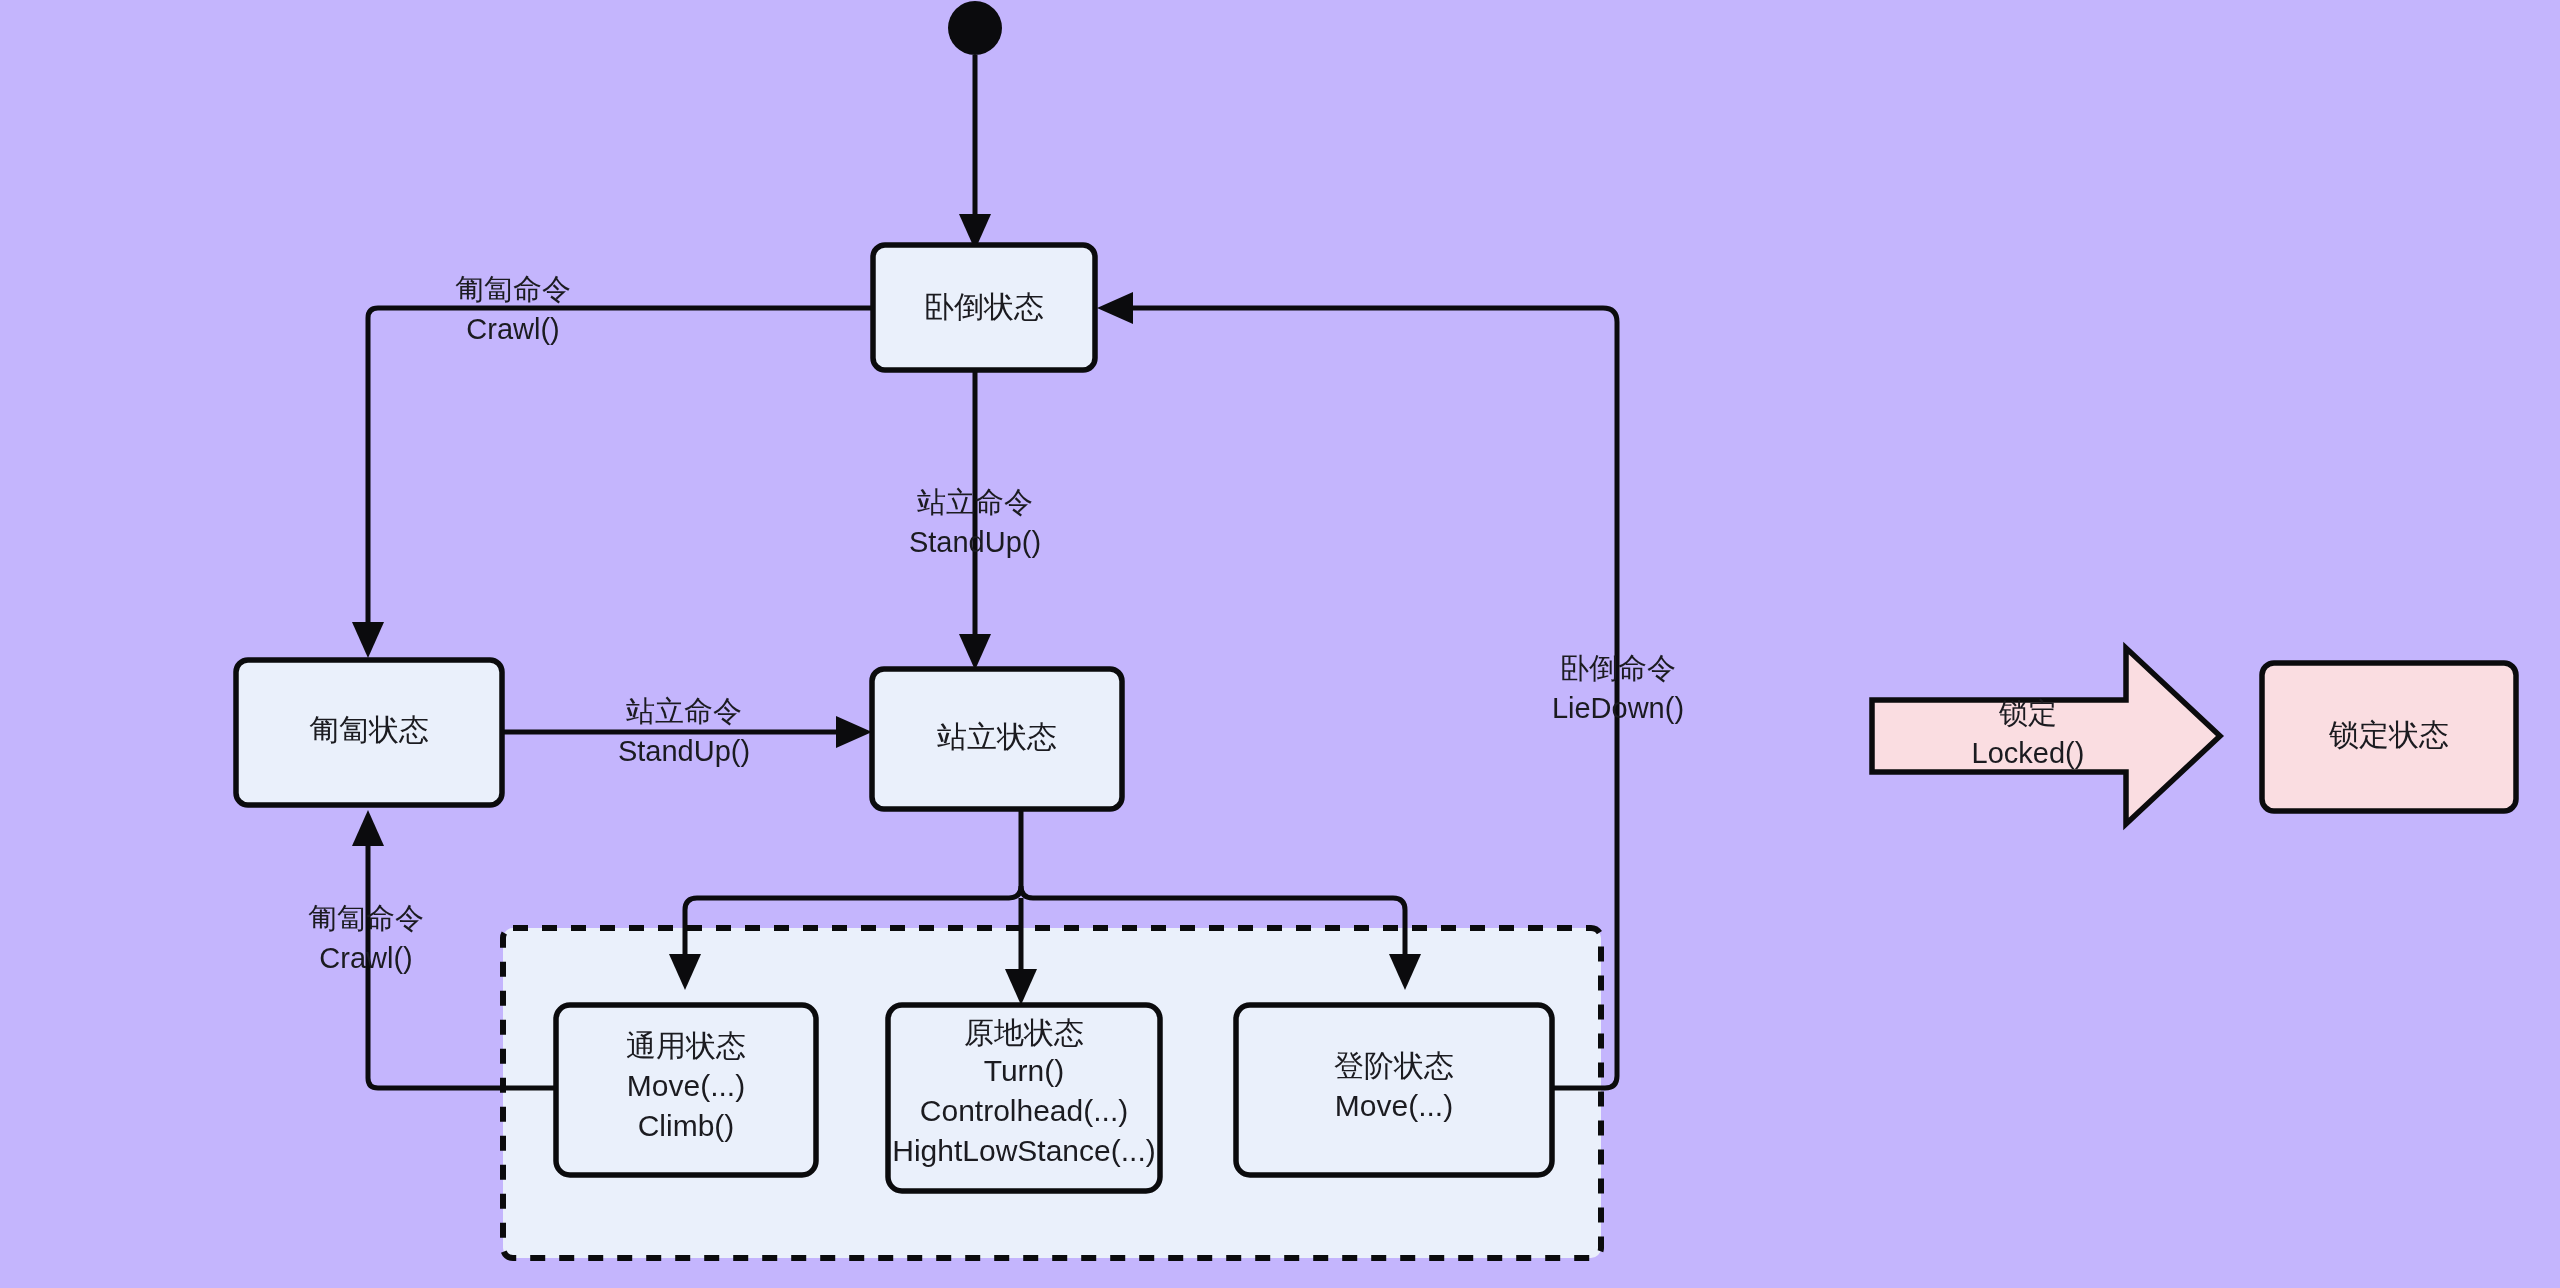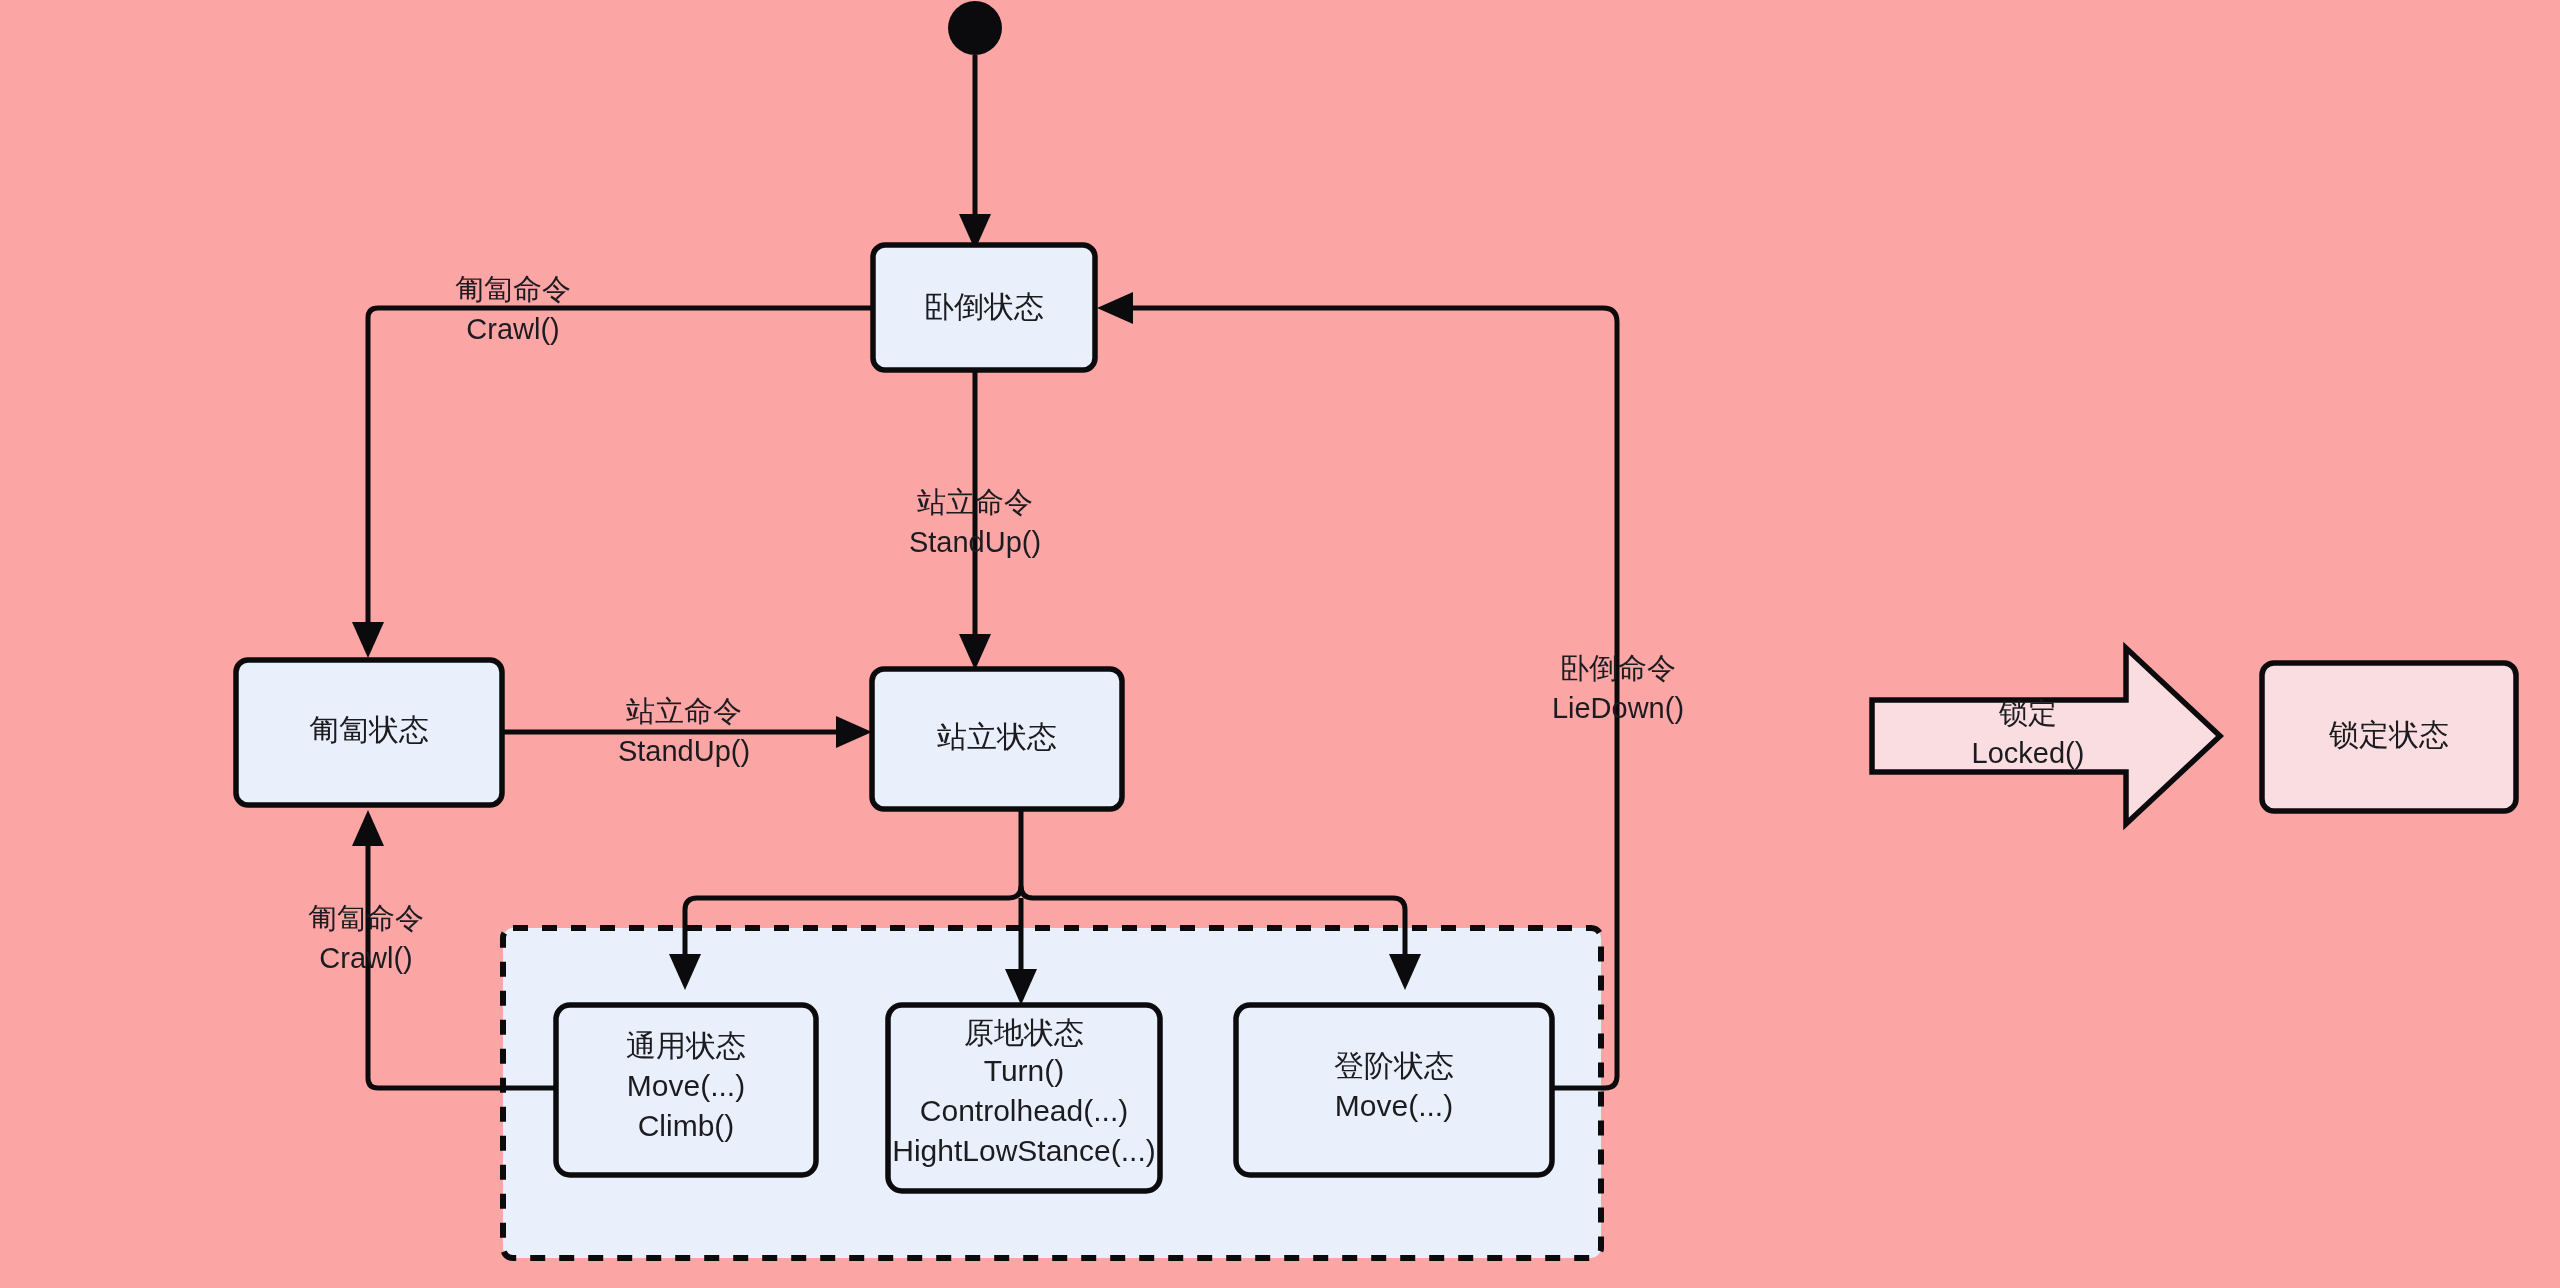--- a/index.html
+++ b/index.html
@@ -10,21 +10,21 @@
   body {
     width: 2560px;
     height: 1288px;
     font-family: "Liberation Sans", "DejaVu Sans", sans-serif;
     overflow: hidden;
   }
   #canvas {
     position: relative;
     width: 2560px;
     height: 1288px;
-    background: #fca5a5;
+    background: #c4b5fd;
   }
   svg#diagram {
     position: absolute;
     top: 0;
     left: 0;
     width: 2560px;
     height: 1288px;
   }
   .node-text {
     font-family: "Liberation Sans", "DejaVu Sans", sans-serif;

